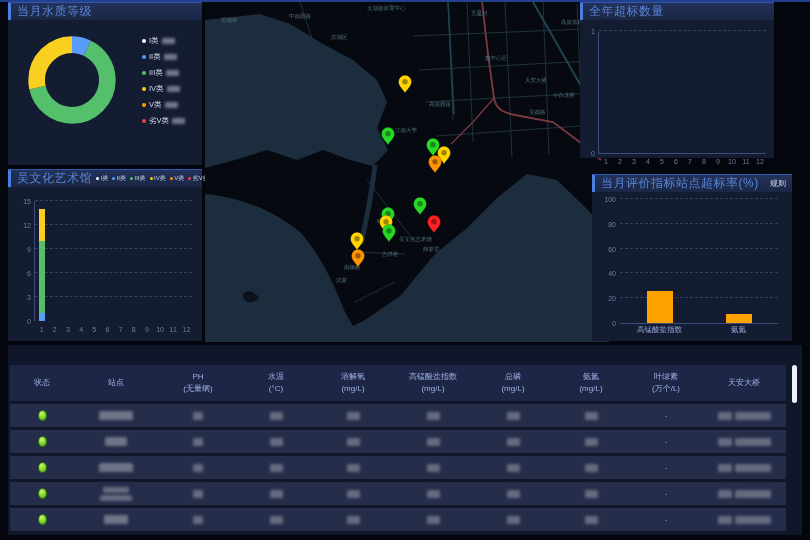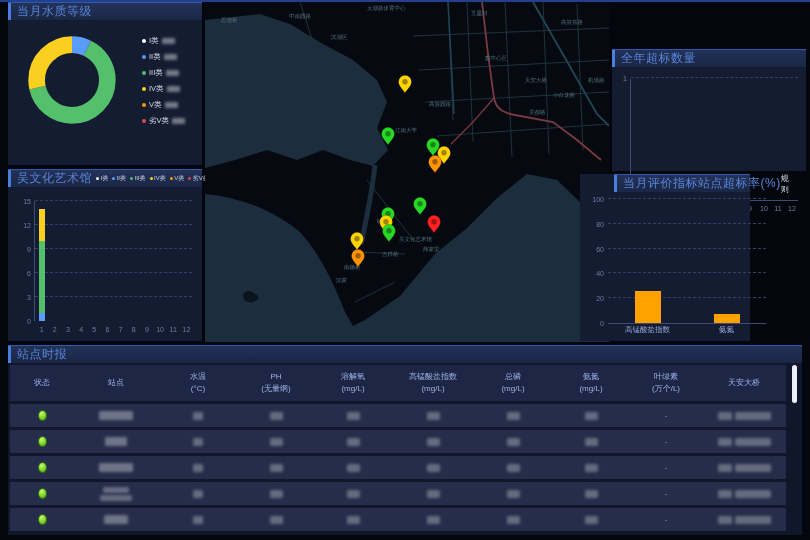--- a/index.html
+++ b/index.html
@@ -34,25 +34,25 @@
 
   .plot{position:absolute;}
   #lm-plot{left:26px;top:32px;width:158px;height:120px;border-left:1px solid #3c4c74;}
   .gridline{position:absolute;left:0;right:0;border-top:1px dashed #343f66;}
   .ytick{position:absolute;font-size:7px;color:#6f7da0;text-align:right;width:14px;left:-18px;}
   .xtick{position:absolute;font-size:7px;color:#6f7da0;text-align:center;width:14px;bottom:-12px;}
   #lm-bar{position:absolute;bottom:0;width:6px;display:flex;flex-direction:column-reverse;}
   #lm-bar div{width:100%;}
 
   
-  #p-exceed{left:612px;top:2px;width:194px;height:122px;margin-top:47px;}
+  #p-exceed{left:580px;top:2px;width:194px;height:156px;}
   #tr-plot{left:18px;top:30px;width:168px;height:122px;border-left:1px solid #3c4c74;border-bottom:1px solid #3c4c74;}
 
   
-  #p-rate{left:580px;top:174px;width:170px;height:167px;padding-left:34px;}
+  #p-rate{left:592px;top:174px;width:200px;height:167px;}
   #rm-plot{left:28px;top:26px;width:158px;height:124px;border-bottom:1px solid #3c4c74;}
   .rm-bar{position:absolute;bottom:0;}
   .rm-xlabel{position:absolute;bottom:-12px;font-size:7.5px;color:#93a7d9;text-align:center;white-space:nowrap;}
 
   
   #p-map{left:205px;top:2px;width:404px;height:340px;background:#060a10;}
   #map-svg{position:absolute;left:0;top:0;}
 
   
   #p-table{left:8px;top:345px;width:794px;height:190px;background:#10172b;}
@@ -332,37 +332,34 @@
         <div class="gridline" style="bottom: 124px;"></div>
         <div class="ytick" style="bottom: 120px;">100</div>
         <div class="rm-bar" style="left: 26.5px; width: 26px; height: 32.24px; background: rgb(255, 162, 0);"></div>
         <div class="rm-xlabel" style="left: 5.5px; width: 68px;">高锰酸盐指数</div>
         <div class="rm-bar" style="left: 105.5px; width: 26px; height: 8.68px; background: rgb(255, 162, 0);"></div>
         <div class="rm-xlabel" style="left: 84.5px; width: 68px;">氨氮</div>
       </div>
   </div>
 
   <div class="panel" id="p-table">
-    <div class="panel-hd">
-      <span class="panel-title">站点时报</span>
-    </div>
     <div id="thead">
         <div class="th">
           <div>状态</div>
         </div>
         <div class="th">
           <div>站点</div>
+        </div>
+        <div class="th">
+          <div>PH</div>
+          <div>(无量纲)</div>
         </div>
         <div class="th">
           <div>水温</div>
           <div>(°C)</div>
-        </div>
-        <div class="th">
-          <div>PH</div>
-          <div>(无量纲)</div>
         </div>
         <div class="th">
           <div>溶解氧</div>
           <div>(mg/L)</div>
         </div>
         <div class="th">
           <div>高锰酸盐指数</div>
           <div>(mg/L)</div>
         </div>
         <div class="th">

